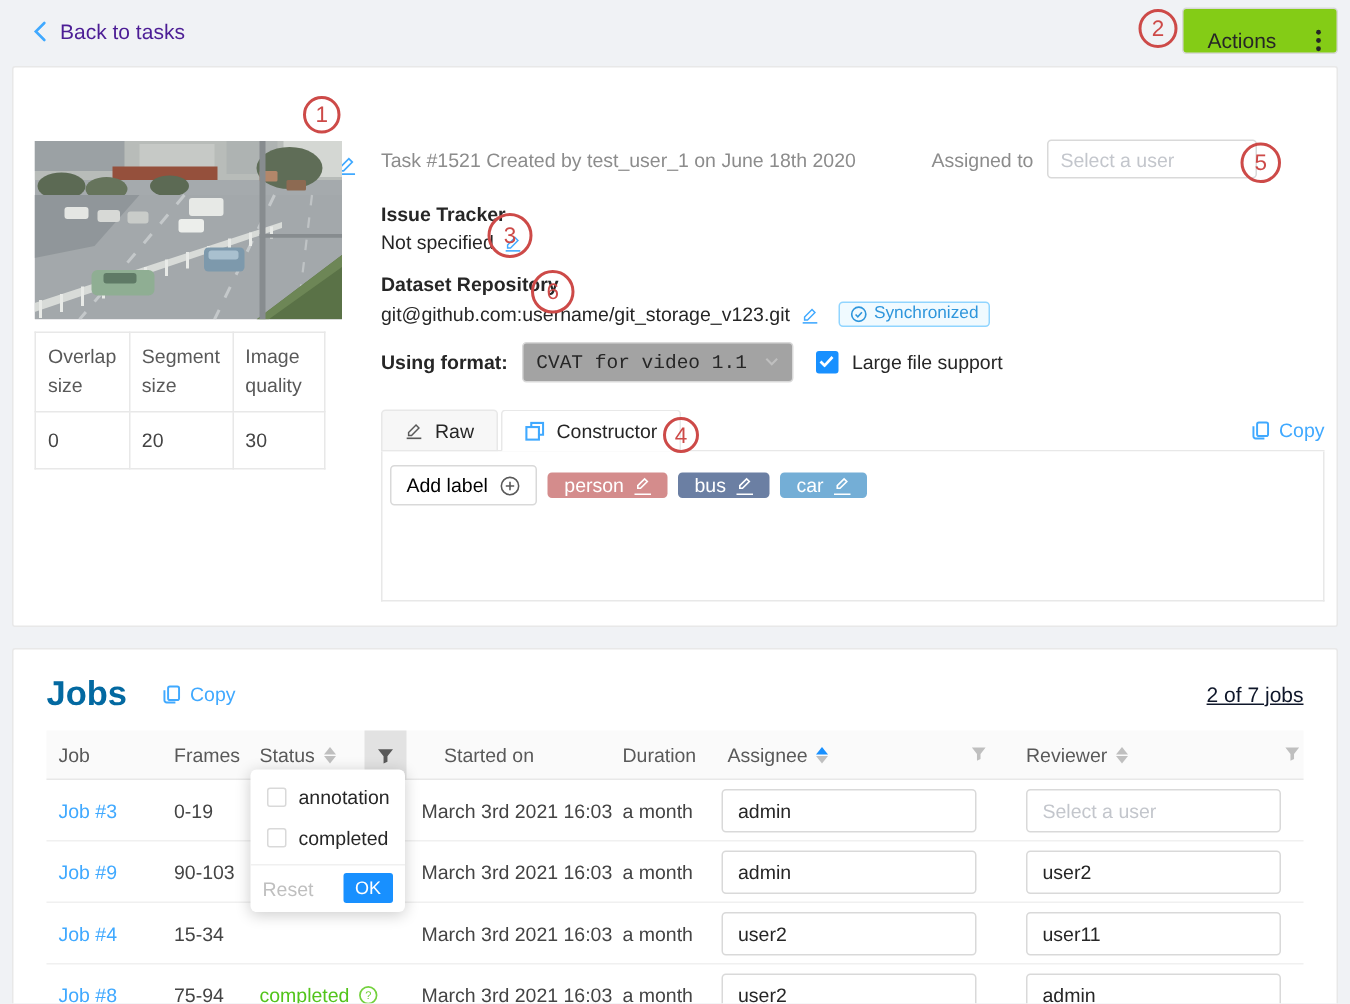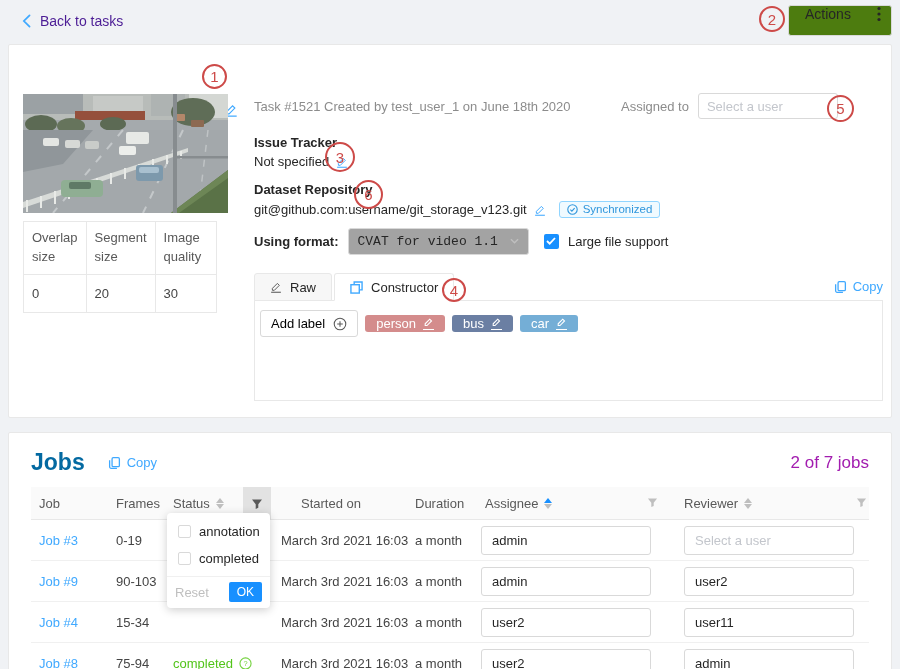--- a/index.html
+++ b/index.html
@@ -5,23 +5,23 @@
   * { margin:0; padding:0; box-sizing:border-box; }
   body { background:#e4e6e9; font-family:"Liberation Sans", sans-serif; }
   .screen { position:relative; width:900px; height:669px; overflow:hidden;
             background:#f0f2f5; color:#262626; font-size:13px; }
 
   
   .topbar { position:absolute; left:0; top:0; width:900px; height:44px; }
   .back-link { position:absolute; left:22px; top:13px; display:flex; align-items:center;
                gap:9px; color:#4c1d95; font-size:14px; cursor:pointer; }
   .actions-btn { position:absolute; right:8px; top:5px; width:104px; height:31px;
-                 background:#4d7c0f; border:1px solid #d9d9d9; border-radius:3px;
-                 display:flex; align-items:flex-start; justify-content:space-between;
-                 padding:0 10px 0 16px; font-size:14px; color:#262626; cursor:pointer; }
+                 background:#84cc16; border:1px solid #d9d9d9; border-radius:3px;
+                 display:flex; align-items:flex-end; justify-content:space-between;
+                 padding:15px 10px 0 16px; font-size:14px; color:#262626; cursor:pointer; }
 
   
   .card { position:absolute; left:8px; width:884px; background:#fff;
           border:1px solid #e8e8e8; border-radius:2px; }
   .card-task { top:44px; height:374px; }
   .card-jobs { top:432px; height:250px; }
 
   
   .task-title-row { position:absolute; left:14px; top:16px; display:flex; align-items:center; gap:10px;margin-top:38px; }
   .task-title { font-size:19px; font-weight:700; color:#333; }
@@ -74,21 +74,21 @@
   .labels-row { display:flex; align-items:center; gap:7px; }
   .add-label-btn { height:27px; display:flex; align-items:center; gap:8px; padding:0 10px;
                    border:1px solid #d9d9d9; border-radius:3px; font-size:13px; background:#fff; cursor:pointer; }
   .chip { height:17px; display:flex; align-items:center; gap:7px; padding:0 11px;
           border-radius:3px; color:#fff; font-size:13px; cursor:pointer; }
   .chip .chip-edit { color:#fff; border-bottom:1px solid #fff; display:inline-flex; padding-bottom:1px; }
 
   
   .jobs-header { display:flex; align-items:center; padding:16px 22px 11px; }
   .jobs-title { font-size:23px; font-weight:700; color:#0369a1; margin-right:23px; }
-  .jobs-count { margin-left:auto; color:#a21caf; font-size:17px; }
+  .jobs-count { margin-left:auto; color:#0f172a; font-size:14px;text-decoration:underline; }
 
   .jt { margin:0 22px; }
   .jt-head, .jt-row { display:grid;
       grid-template-columns:85px 57px 70px 28px 140px 62px 199px 199px; align-items:center; }
   .jt-head { background:#fafafa; height:33px; border-bottom:1px solid #e8e8e8;
              color:#595959; font-size:13px; }
   .jt-head .hcell { display:flex; align-items:center; gap:6px; padding-left:8px; }
   .funnel-cell { display:flex; align-items:center; justify-content:center; height:33px; color:#bfbfbf; cursor:pointer; }
   .funnel-cell.active { background:#e2e2e2; color:#595959; }
   .funnel-right { margin-left:auto; padding-right:14px; color:#bfbfbf; cursor:pointer; }
@@ -381,21 +381,21 @@
           <span class="sorter">
               <span class="car up"></span>
               <span class="car dn"></span>
             </span>
         </div>
         <div class="funnel-cell active">
           <svg width="12" height="12" viewBox="0 0 12 12">
               <path d="M1 1.5h10L7.3 6.2v3.6L4.7 11V6.2L1 1.5z" fill="currentColor"></path>
             </svg>
         </div>
-        <div class="hcell" style="padding-left:10px;margin-left:20px;">Started on</div>
+        <div class="hcell" style="padding-left:25px;">Started on</div>
         <div class="hcell" style="padding-left:4px;">Duration</div>
         <div class="hcell" style="padding-left:12px;">
           <span>Assignee</span>
           <span class="sorter">
               <span class="car up on"></span>
               <span class="car dn"></span>
             </span>
           <span class="funnel-right">
             <svg width="11" height="11" viewBox="0 0 12 12">
                 <path d="M1 1.5h10L7.3 6.2v3.6L4.7 11V6.2L1 1.5z" fill="currentColor"></path>

